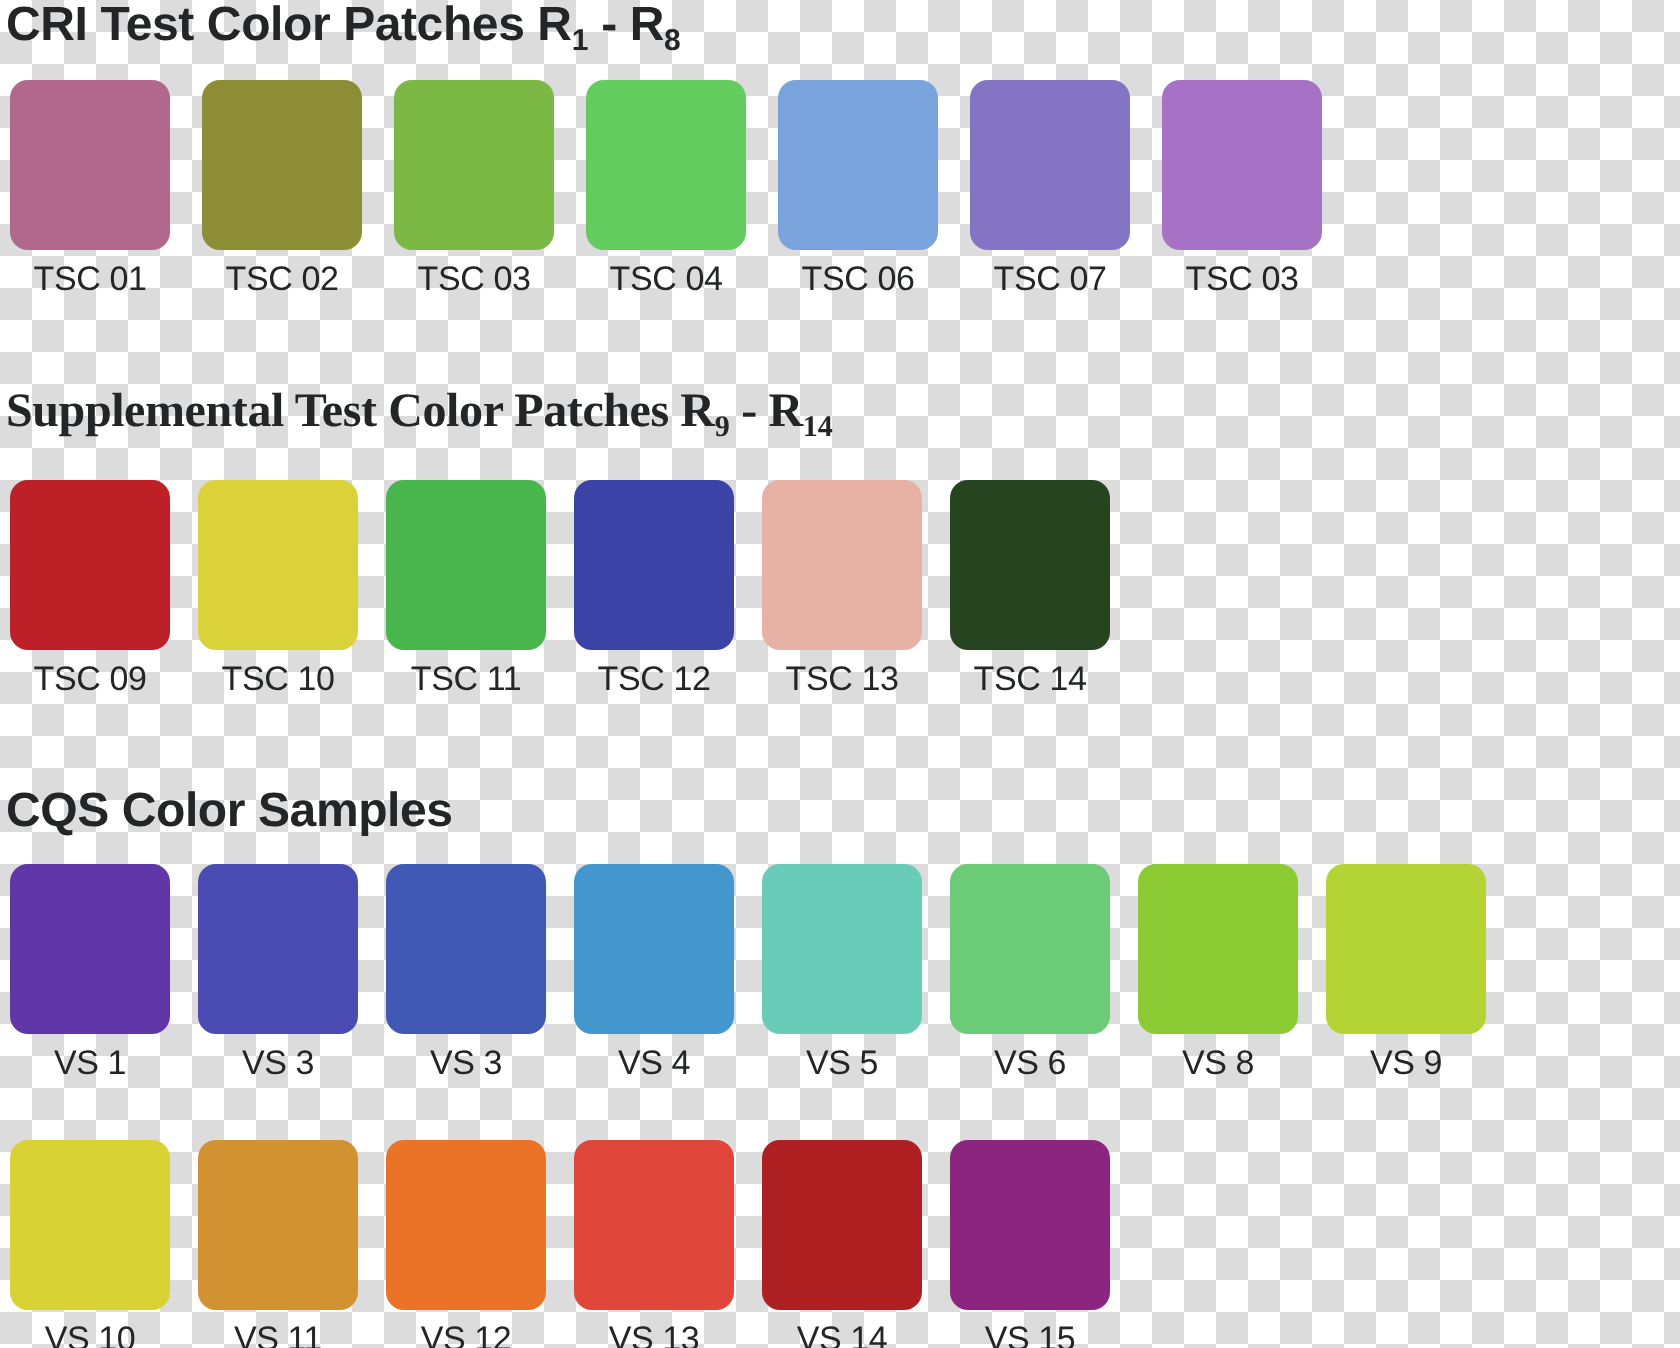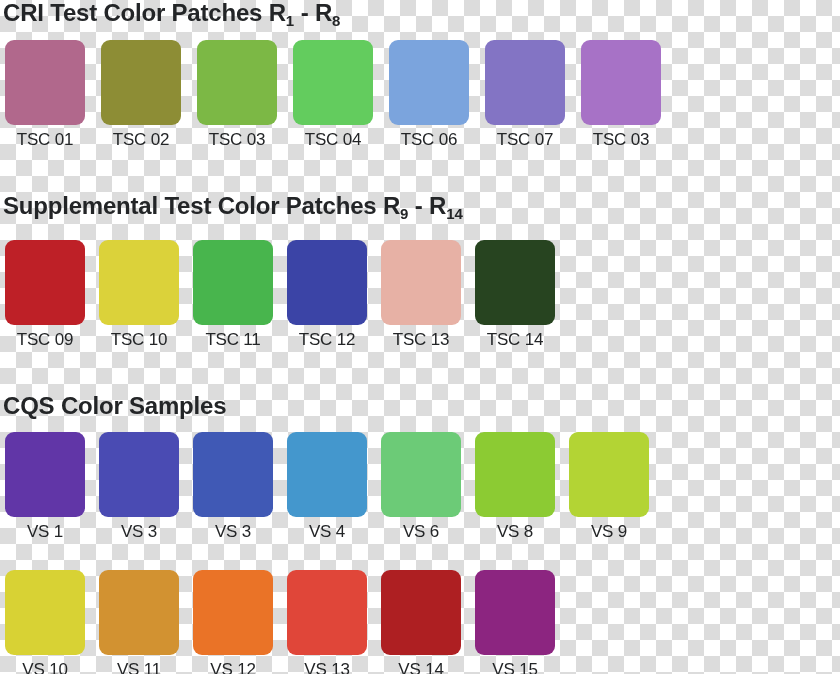--- a/index.html
+++ b/index.html
@@ -40,21 +40,21 @@
   }
   .section-title sub {
     font-size: 15px;
     font-weight: bold;
     vertical-align: baseline;
     position: relative;
     top: 5px;
     letter-spacing: 0;
   }
   .title-1 { top: 0px; }
-  .title-2 { top: 193px; }
+  .title-2 { top: 193px; font-family: Liberation Serif, serif; }
   .title-3 { top: 393px; }
 
   .swatch-row {
     position: absolute;
     left: 0;
     display: flex;
     gap: 14px;
     padding-left: 5px;
     box-sizing: border-box;
   }
@@ -170,20 +170,24 @@
     </div>
     <div class="swatch">
       <span class="chip" style="background-color: rgb(64, 89, 181);"></span>
       <span class="caption">VS 3</span>
     </div>
     <div class="swatch">
       <span class="chip" style="background-color: rgb(68, 151, 205);"></span>
       <span class="caption">VS 4</span>
     </div>
     <div class="swatch">
+      <span class="chip" style="background-color: rgb(104, 204, 184);"></span>
+      <span class="caption">VS 5</span>
+    </div>
+    <div class="swatch">
       <span class="chip" style="background-color: rgb(108, 203, 119);"></span>
       <span class="caption">VS 6</span>
     </div>
     <div class="swatch">
       <span class="chip" style="background-color: rgb(140, 203, 51);"></span>
       <span class="caption">VS 8</span>
     </div>
     <div class="swatch">
       <span class="chip" style="background-color: rgb(179, 212, 52);"></span>
       <span class="caption">VS 9</span>

